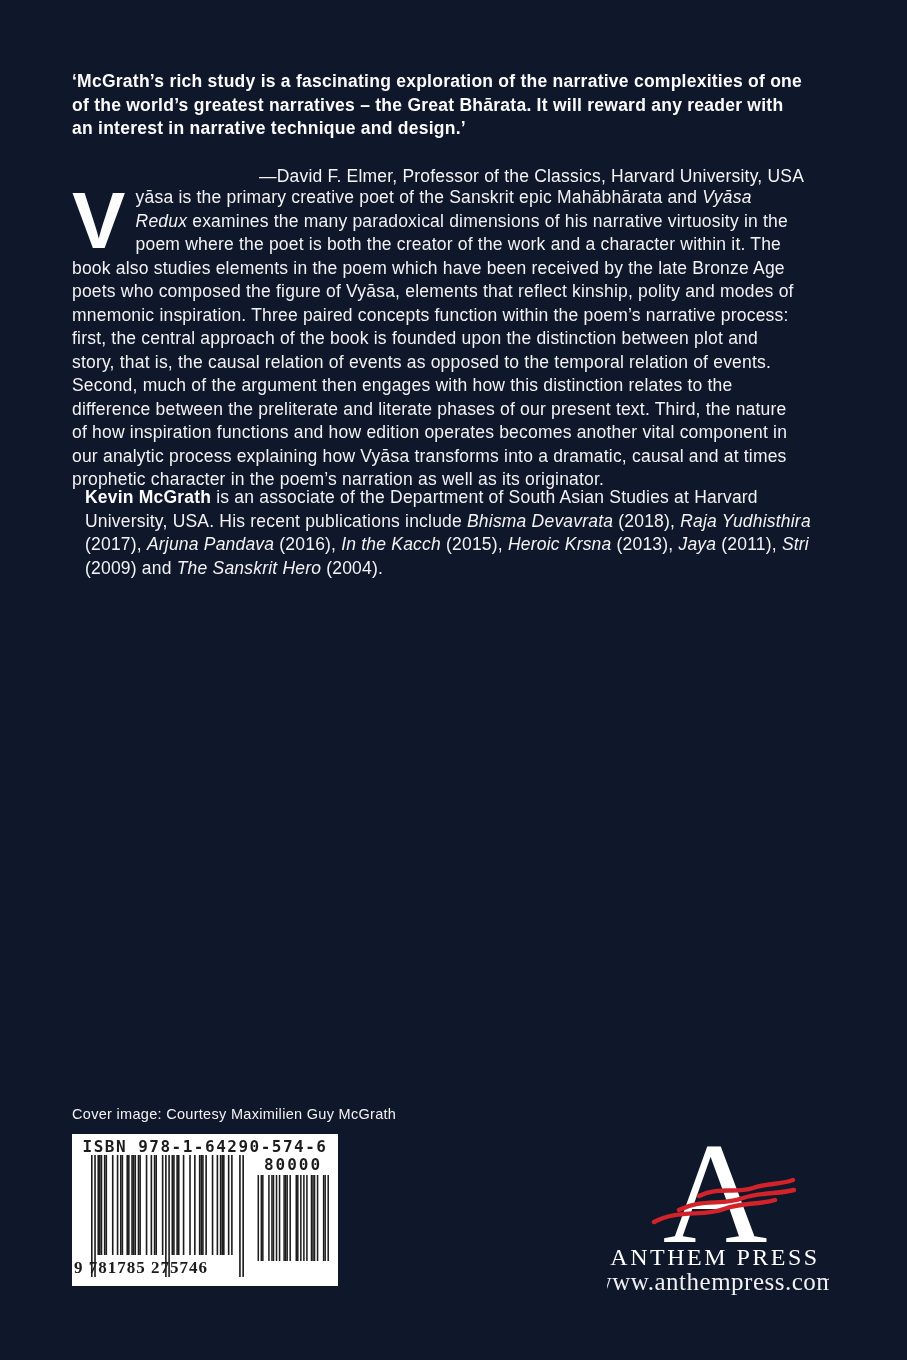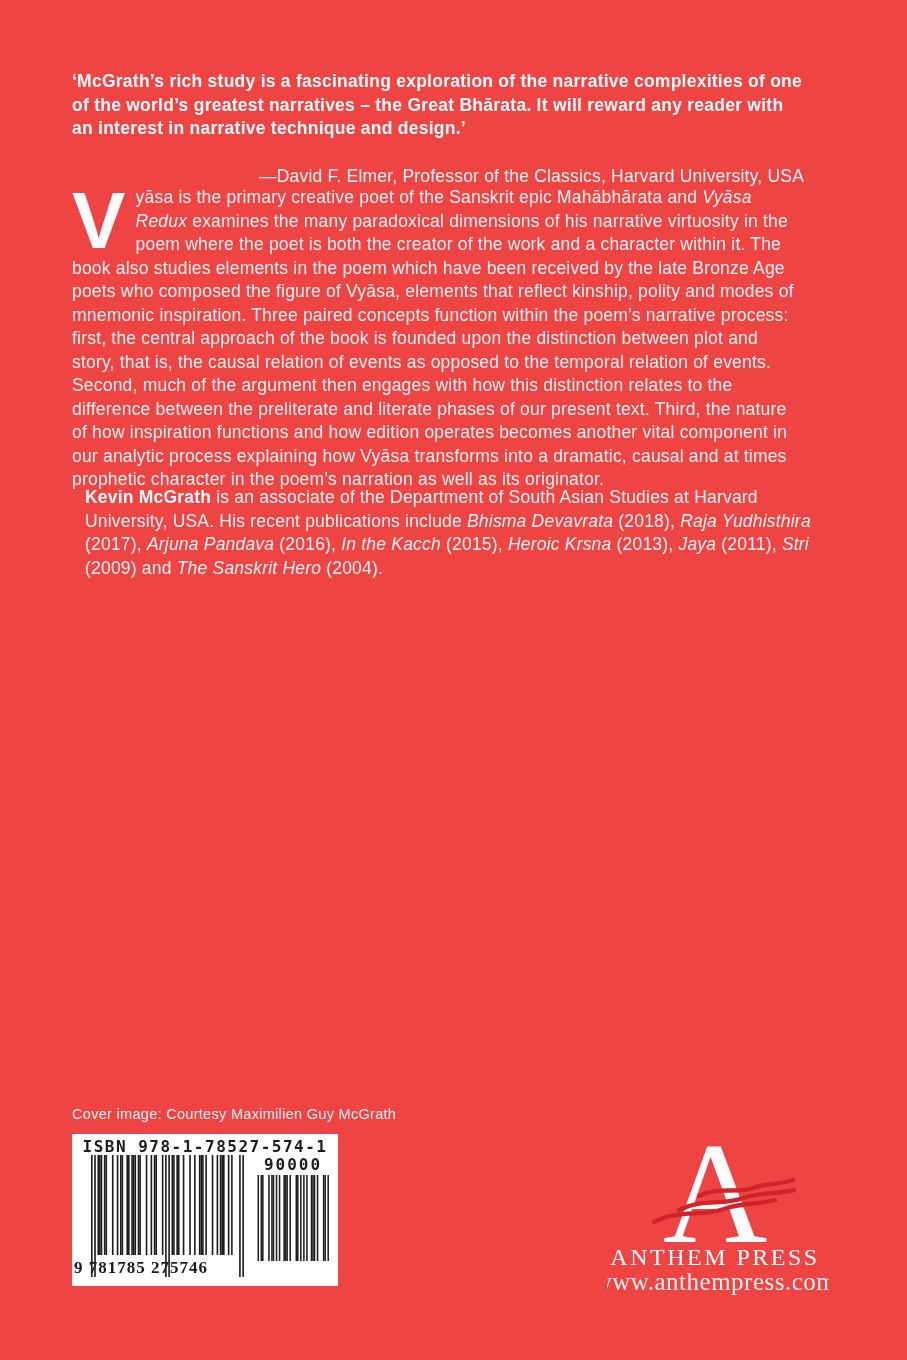--- a/index.html
+++ b/index.html
@@ -1,19 +1,19 @@
 <!DOCTYPE html>
 <html><head>
 <meta charset="utf-8">
 <style>
   html,body{margin:0;padding:0;}
   .page{
     position:relative;
     width:907px;height:1360px;
-    background:#ef4444;
+    background:#0f172a;
     font-family:"Liberation Sans", sans-serif;
     color:#f3f3f4;
     overflow:hidden;
   }
   .abs{position:absolute;}
 
   
   .endorsement{left:72px;top:70px;width:732px;}
   .quote{
     font-size:17.5px;line-height:23.5px;font-weight:700;
@@ -97,22 +97,22 @@
     </div>
   </div>
 
   <div class="abs bio">
     <div class="body-text"><span class="seg-bold">Kevin McGrath</span><span> is an associate of the Department of South Asian Studies at Harvard University, USA. His recent publications include </span><span class="seg-italic">Bhisma Devavrata</span><span> (2018), </span><span class="seg-italic">Raja Yudhisthira</span><span> (2017), </span><span class="seg-italic">Arjuna Pandava</span><span> (2016), </span><span class="seg-italic">In the Kacch</span><span> (2015), </span><span class="seg-italic">Heroic Krsna</span><span> (2013), </span><span class="seg-italic">Jaya</span><span> (2011), </span><span class="seg-italic">Stri</span><span> (2009) and </span><span class="seg-italic">The Sanskrit Hero</span><span> (2004).</span></div>
   </div>
 
   <div class="abs credit">Cover image: Courtesy Maximilien Guy McGrath</div>
 
   <div class="abs barcode-box">
-    <div class="isbn-label">ISBN 978-1-78527-574-1</div>
-    <div class="addon-label">90000</div>
+    <div class="isbn-label">ISBN 978-1-64290-574-6</div>
+    <div class="addon-label">80000</div>
     <svg class="main-barcode-svg" width="154" height="123">
         <rect x="0.00" y="0" width="1.61" height="122" fill="#1c1c1c"></rect>
         <rect x="3.22" y="0" width="1.61" height="122" fill="#1c1c1c"></rect>
         <rect x="6.44" y="0" width="1.61" height="100" fill="#1c1c1c"></rect>
         <rect x="8.05" y="0" width="1.61" height="100" fill="#1c1c1c"></rect>
         <rect x="9.66" y="0" width="1.61" height="100" fill="#1c1c1c"></rect>
         <rect x="12.88" y="0" width="1.61" height="100" fill="#1c1c1c"></rect>
         <rect x="14.49" y="0" width="1.61" height="100" fill="#1c1c1c"></rect>
         <rect x="20.93" y="0" width="1.61" height="100" fill="#1c1c1c"></rect>
         <rect x="25.76" y="0" width="1.61" height="100" fill="#1c1c1c"></rect>

